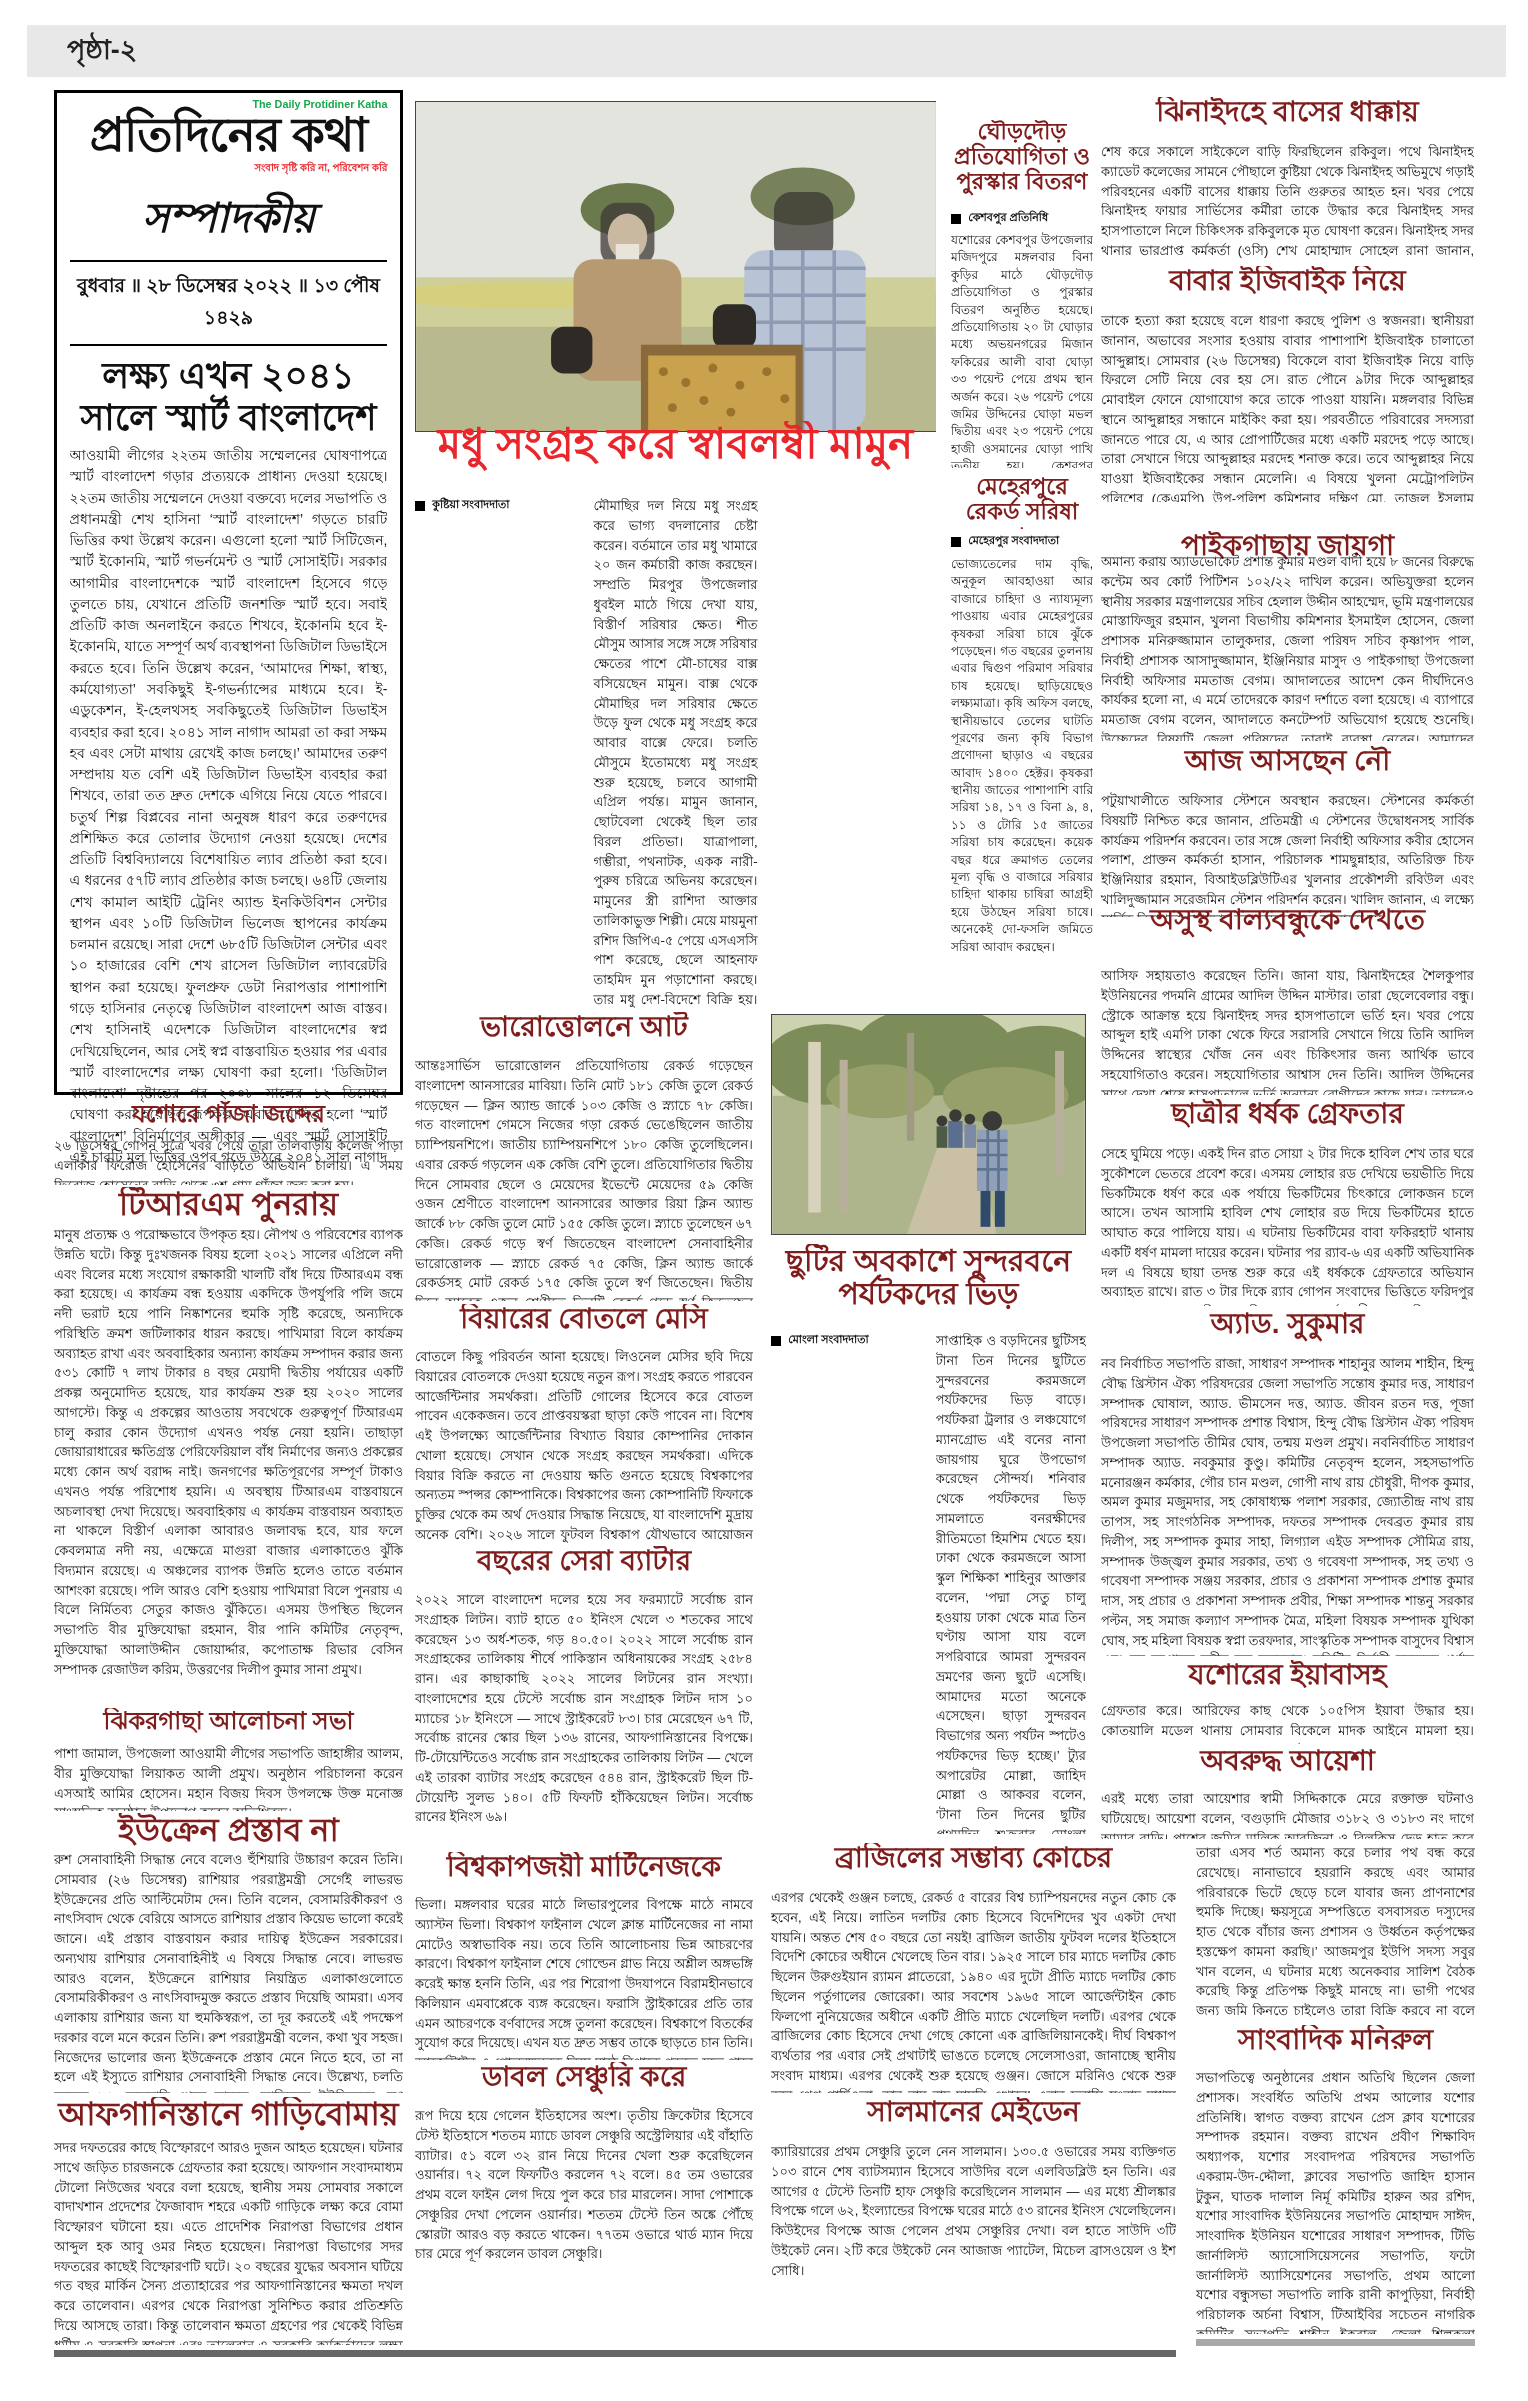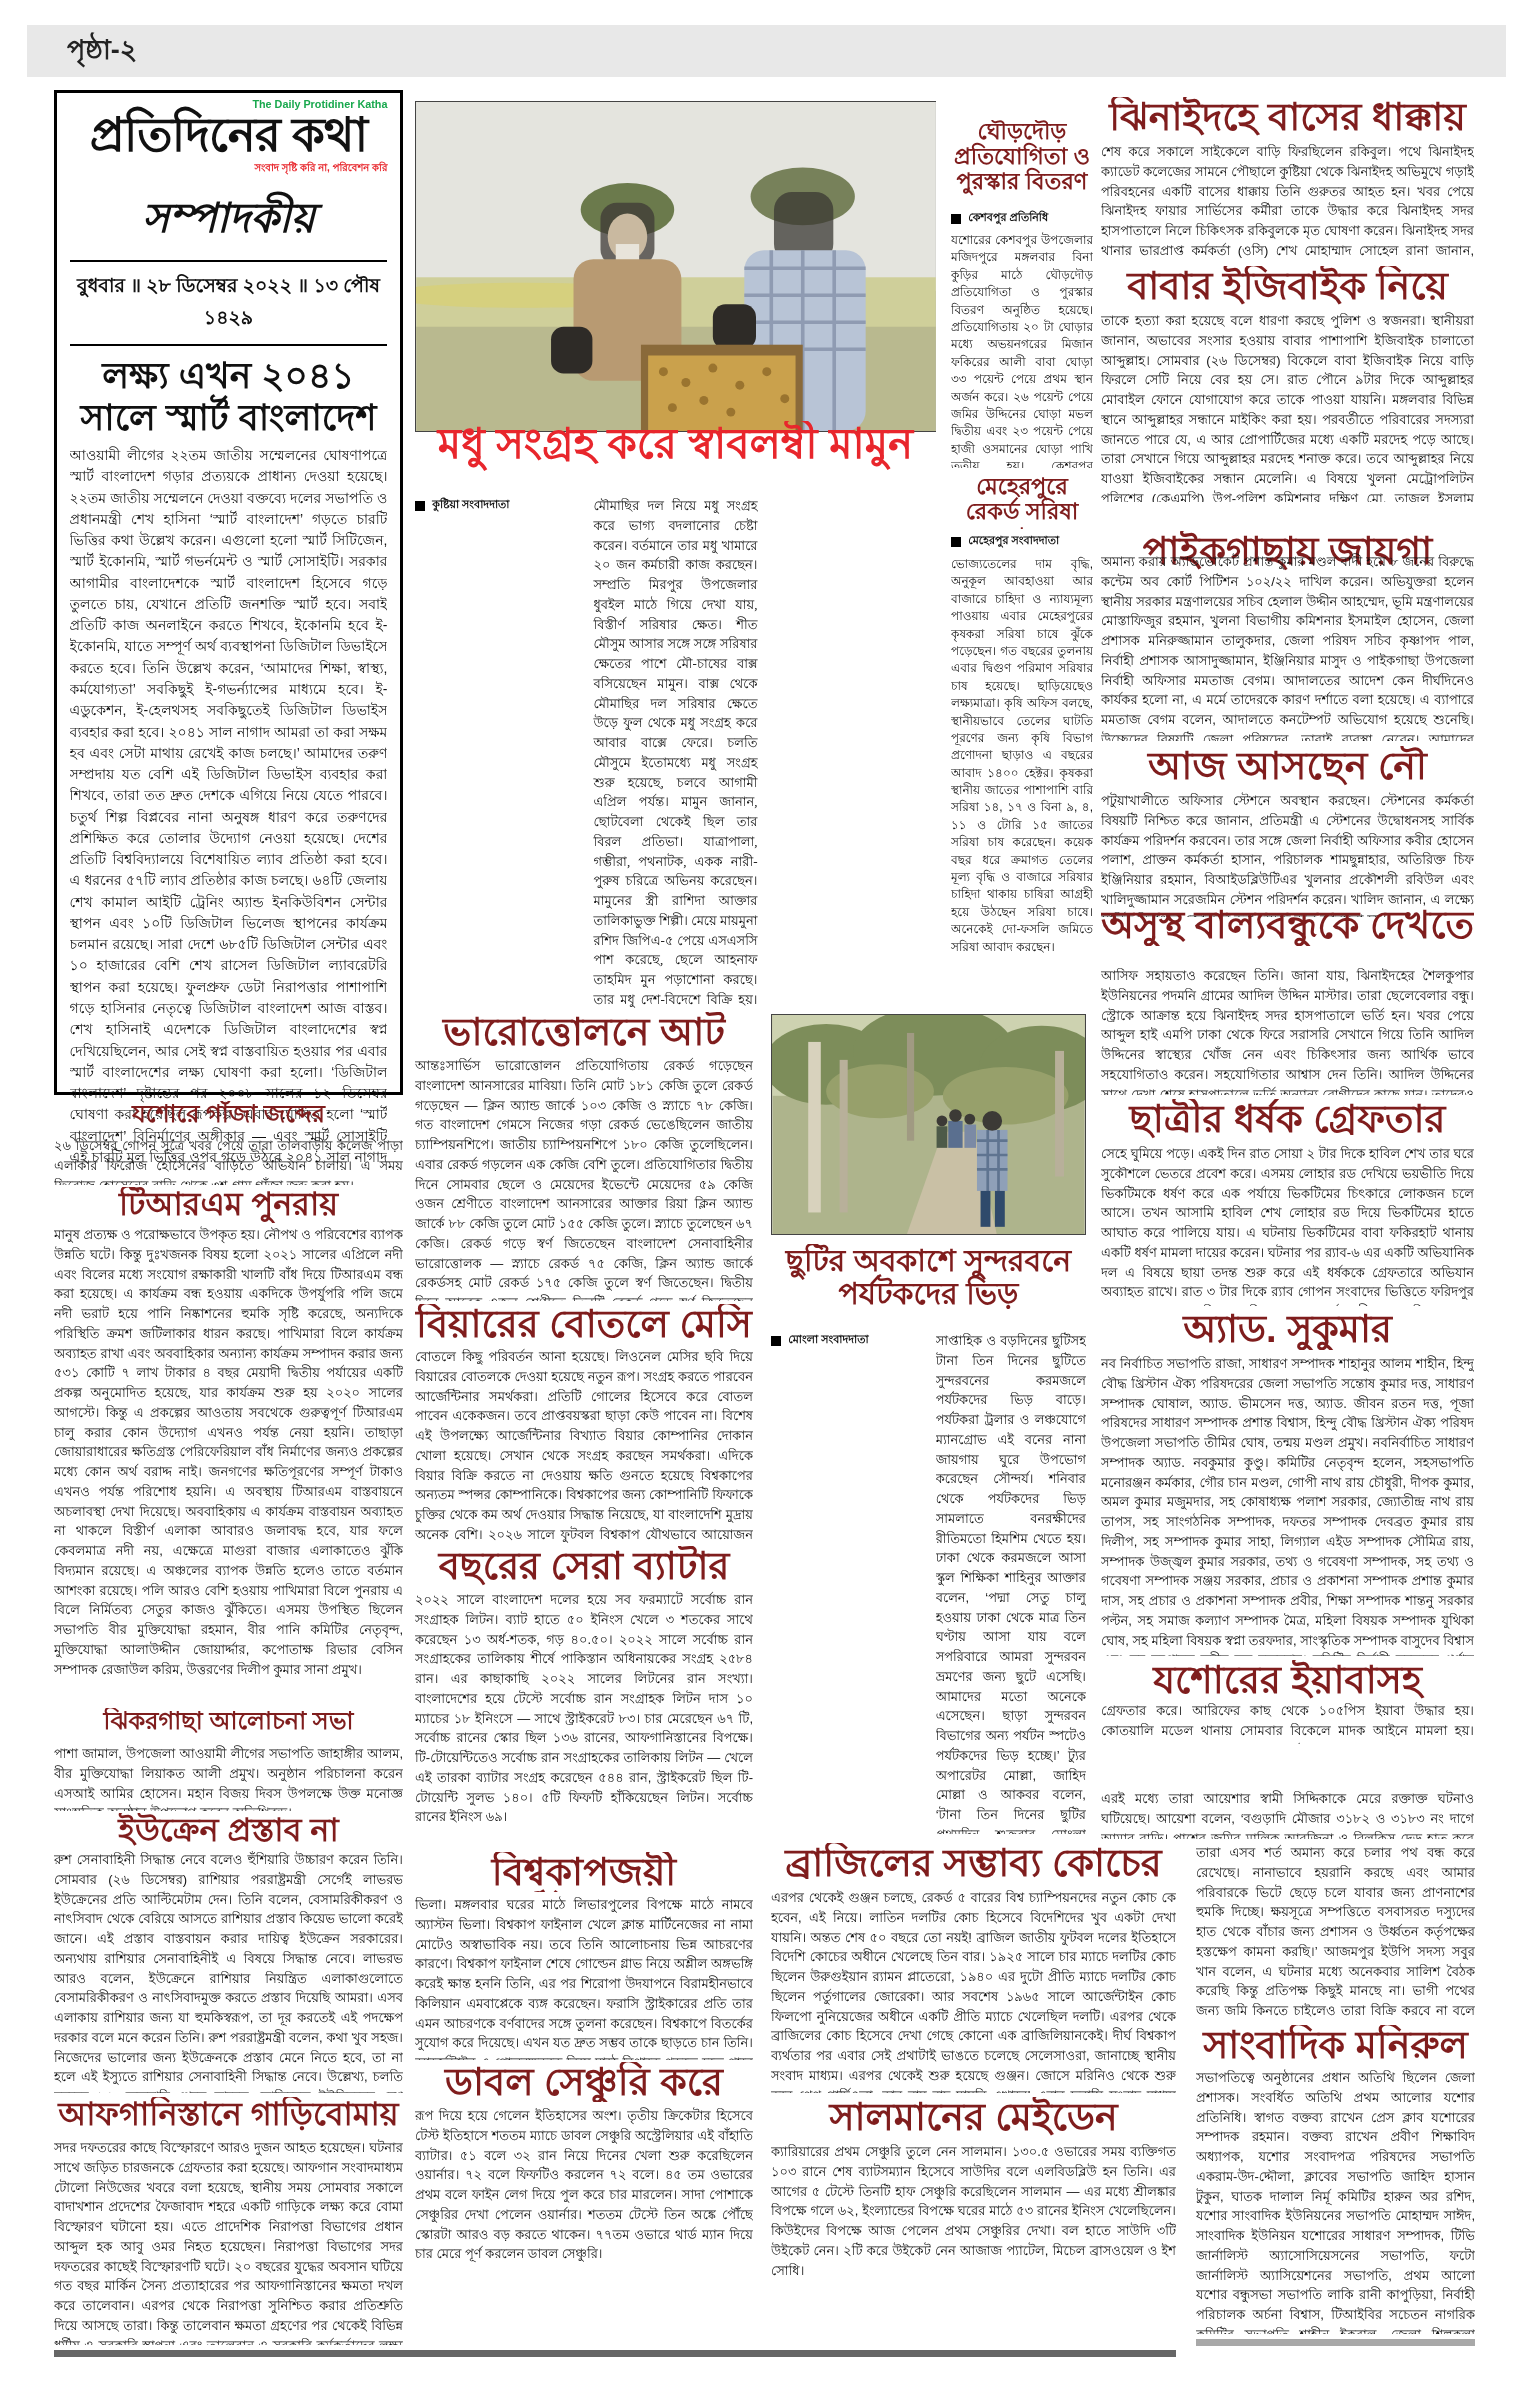--- a/index.html
+++ b/index.html
@@ -14,21 +14,21 @@
   .logo-en{font-size:10.8px;font-weight:bold;text-align:right;color:#18a84d;margin-top:-5.4px;}
   .logo-tag{font-size:10px;font-weight:bold;text-align:right;color:#e8262c;}
   .script-section{font-family:"Liberation Serif",serif;font-style:italic;font-weight:bold;
                   font-size:41px;text-align:center;margin:9px 0 5.4px 0;}
   .rule{height:0;border-top:2.7px solid #000;margin:5.4px 0;}
   .dateline{font-size:19px;font-weight:bold;text-align:center;padding:3.6px 0;}
   .ed-headline{font-size:36px;font-weight:bold;text-align:center;line-height:1.15;margin:9px 0 7.2px 0;}
   .body-txt{font-size:13px;line-height:1.52;text-align:justify;overflow:hidden;}
   .body-sm{font-size:12px;line-height:1.45;text-align:justify;overflow:hidden;}
   .hl{font-weight:bold;text-align:center;line-height:1.1;color:#7f1d1d;overflow:hidden;}
-  .h-xl{font-size:38px;}
+  .h-xl{font-size:28px;}
   .h-l{font-size:32px;}
   .h-m{font-size:24px;}
   .h-sm{font-size:22.5px;}
   .h-red{font-size:42px;color:#e8262c;}
   .byline{display:flex;align-items:center;gap:7.2px;font-weight:bold;font-size:11px;}
   .byline .sq{width:10px;height:10px;background:#000;flex:0 0 auto;}
   .cols3{column-count:3;column-gap:14.4px;}
   .cols2{column-count:2;column-gap:14.4px;}
   .photo{border:0.9px solid #444;box-sizing:border-box;background:#ddd;}
   .grayline{background:#8b8b8b;}
@@ -216,20 +216,21 @@
 
   <div class="abs hl h-xl" style="left:1101px;top:1099px;width:373px;height:41px;">ছাত্রীর ধর্ষক গ্রেফতার</div>
   <div class="abs body-txt" style="left:1101px;top:1144px;width:373px;height:162px;">সেহে ঘুমিয়ে পড়ে। একই দিন রাত সোয়া ২ টার দিকে হাবিল শেখ তার ঘরে সুকৌশলে ভেতরে প্রবেশ করে। এসময় লোহার রড দেখিয়ে ভয়ভীতি দিয়ে ভিকটিমকে ধর্ষণ করে এক পর্যায়ে ভিকটিমের চিৎকারে লোকজন চলে আসে। তখন আসামি হাবিল শেখ লোহার রড দিয়ে ভিকটিমের হাতে আঘাত করে পালিয়ে যায়। এ ঘটনায় ভিকটিমের বাবা ফকিরহাট থানায় একটি ধর্ষণ মামলা দায়ের করেন। ঘটনার পর র‍্যাব-৬ এর একটি অভিযানিক দল এ বিষয়ে ছায়া তদন্ত শুরু করে এই ধর্ষককে গ্রেফতারে অভিযান অব্যাহত রাখে। রাত ৩ টার দিকে র‍্যাব গোপন সংবাদের ভিত্তিতে ফরিদপুর জেলার এলাকায় অভিযান পরিচালনা করে ধর্ষণকারী মোঃ হাবিল শেখকে গ্রেফতার করে। তাকে ফকিরহাট থানায় হস্তান্তরের কাজ চলছে।</div>
 
   <div class="abs hl h-xl" style="left:1101px;top:1309px;width:373px;height:41px;">অ্যাড. সুকুমার</div>
   <div class="abs body-txt" style="left:1101px;top:1354px;width:373px;height:302px;">নব নির্বাচিত সভাপতি রাজা, সাধারণ সম্পাদক শাহানুর আলম শাহীন, হিন্দু বৌদ্ধ খ্রিস্টান ঐক্য পরিষদরের জেলা সভাপতি সন্তোষ কুমার দত্ত, সাধারণ সম্পাদক ঘোষাল, অ্যাড. ভীমসেন দত্ত, অ্যাড. জীবন রতন দত্ত, পূজা পরিষদের সাধারণ সম্পাদক প্রশান্ত বিশ্বাস, হিন্দু বৌদ্ধ খ্রিস্টান ঐক্য পরিষদ উপজেলা সভাপতি তীমির ঘোষ, তন্ময় মণ্ডল প্রমুখ। নবনির্বাচিত সাধারণ সম্পাদক অ্যাড. নবকুমার কুণ্ডু। কমিটির নেতৃবৃন্দ হলেন, সহসভাপতি মনোরঞ্জন কর্মকার, গৌর চান মণ্ডল, গোপী নাথ রায় চৌধুরী, দীপক কুমার, অমল কুমার মজুমদার, সহ কোষাধ্যক্ষ পলাশ সরকার, জ্যোতীন্দ্র নাথ রায় তাপস, সহ সাংগঠনিক সম্পাদক, দফতর সম্পাদক দেবব্রত কুমার রায় দিলীপ, সহ সম্পাদক কুমার সাহা, লিগ্যাল এইড সম্পাদক সৌমিত্র রায়, সম্পাদক উজ্জ্বল কুমার সরকার, তথ্য ও গবেষণা সম্পাদক, সহ তথ্য ও গবেষণা সম্পাদক সঞ্জয় সরকার, প্রচার ও প্রকাশনা সম্পাদক প্রশান্ত কুমার দাস, সহ প্রচার ও প্রকাশনা সম্পাদক প্রবীর, শিক্ষা সম্পাদক শান্তনু সরকার পল্টন, সহ সমাজ কল্যাণ সম্পাদক মৈত্র, মহিলা বিষয়ক সম্পাদক যুথিকা ঘোষ, সহ মহিলা বিষয়ক স্বপ্না তরফদার, সাংস্কৃতিক সম্পাদক বাসুদেব বিশ্বাস এবং সহ সম্পাদক তুহীন চন্দ্র মজুমদার। কমিটির নির্বাহী সদস্যসহ পূর্ণাঙ্গ নেতৃবন্দ নির্বাচন করবেন নবনির্বাচিত কমিটির।</div>
 
   <div class="abs hl h-xl" style="left:1101px;top:1660px;width:373px;height:40px;">যশোরের ইয়াবাসহ</div>
   <div class="abs body-txt" style="left:1101px;top:1701px;width:373px;height:43px;">গ্রেফতার করে। আরিফের কাছ থেকে ১০৫পিস ইয়াবা উদ্ধার হয়। কোতয়ালি মডেল থানায় সোমবার বিকেলে মাদক আইনে মামলা হয়। মঙ্গলবার দুপুরে তাকে আদালতে সোপর্দ করে।</div>
 
+  <div class="abs hl h-xl" style="left:1101px;top:1746px;width:373px;height:40px;">অবরুদ্ধ আয়েশা</div>
   <div class="abs body-txt" style="left:1101px;top:1789px;width:373px;height:50px;">এরই মধ্যে তারা আয়েশার স্বামী সিদ্দিকাকে মেরে রক্তাক্ত ঘটনাও ঘটিয়েছে। আয়েশা বলেন, ‘বগুড়াদি মৌজার ৩১৮২ ও ৩১৮৩ নং দাগে আমার বাড়ি। পাশের জমির মালিক আরজিনা ও বিলকিস দেড় হাত করে জমি দেবে এমন শর্তে বলুহর ইউনিয়ন পরিষদে ২জন ইউপি সদস্যের মাধ্যমে আপোষ মীমাংসা হয়।</div>
   <div class="abs body-txt" style="left:1196px;top:1843px;width:279px;height:178px;">তারা এসব শর্ত অমান্য করে চলার পথ বন্ধ করে রেখেছে। নানাভাবে হয়রানি করছে এবং আমার পরিবারকে ভিটে ছেড়ে চলে যাবার জন্য প্রাণনাশের হুমকি দিচ্ছে। ক্ষয়সূত্রে সম্পত্তিতে বসবাসরত দস্যুদের হাত থেকে বাঁচার জন্য প্রশাসন ও উর্ধ্বতন কর্তৃপক্ষের হস্তক্ষেপ কামনা করছি।’ আজমপুর ইউপি সদস্য সবুর খান বলেন, এ ঘটনার মধ্যে অনেকবার সালিশ বৈঠক করেছি কিন্তু প্রতিপক্ষ কিছুই মানছে না। ভাগী পথের জন্য জমি কিনতে চাইলেও তারা বিক্রি করবে না বলে জানিয়ে দিয়েছে। স্থানয়ি ইউপি সদস্য আরিফুল ইসলাম বলেন, ‘প্রথমদিকে তারা পথের জন্য দেড় হাত করে জমি দিতে রাজি হয়ে চুক্তি করছে এবং তারকাঁটার বেড়া দিয়ে পরিবারটিকে অবরুদ্ধ করেছে। বিষয়টির সুষ্ঠু সমাধানের জন্য দেড় হাত করে জমি দেয়ার সমঝোতা হয়েছিলো।</div>
 
   <div class="abs hl h-xl" style="left:1196px;top:2025px;width:279px;height:40px;">সাংবাদিক মনিরুল</div>
   <div class="abs body-txt" style="left:1196px;top:2068px;width:279px;height:266px;">সভাপতিত্বে অনুষ্ঠানের প্রধান অতিথি ছিলেন জেলা প্রশাসক। সংবর্ধিত অতিথি প্রথম আলোর যশোর প্রতিনিধি। স্বাগত বক্তব্য রাখেন প্রেস ক্লাব যশোরের সম্পাদক রহমান। বক্তব্য রাখেন প্রবীণ শিক্ষাবিদ অধ্যাপক, যশোর সংবাদপত্র পরিষদের সভাপতি একরাম-উদ-দ্দৌলা, ক্লাবের সভাপতি জাহিদ হাসান টুকুন, ঘাতক দালাল নির্মূ কমিটির হারুন অর রশিদ, যশোর সাংবাদিক ইউনিয়নের সভাপতি মোহাম্মদ সাঈদ, সাংবাদিক ইউনিয়ন যশোরের সাধারণ সম্পাদক, টিভি জার্নালিস্ট অ্যাসোসিয়েসনের সভাপতি, ফটো জার্নালিস্ট অ্যাসিয়েশনের সভাপতি, প্রথম আলো যশোর বন্ধুসভা সভাপতি লাকি রানী কাপুড়িয়া, নির্বাহী পরিচালক অর্চনা বিশ্বাস, টিআইবির সচেতন নাগরিক কমিটির সভাপতি শাহীন ইকবাল, জেলা শিল্পকলা একাডেমির সদস্য হাসান, অধ্যক্ষ জেএম ইকবাল হোসেন, অধ্যাপক প্রমুখ। অনুষ্ঠান সঞ্চালনা করেন বন্ধুসভার সাধারণ সম্পাদক ও মনিরুল ইসলামের বন্ধু উম্মে হাবিবা।</div>
 
   <div class="abs grayline" style="left:54px;top:2350px;width:1122px;height:7.2px;background:#666;"></div>
   <div class="abs grayline" style="left:1196px;top:2339px;width:279px;height:7.2px;background:#a8a8a8;"></div>
 
 </div>

